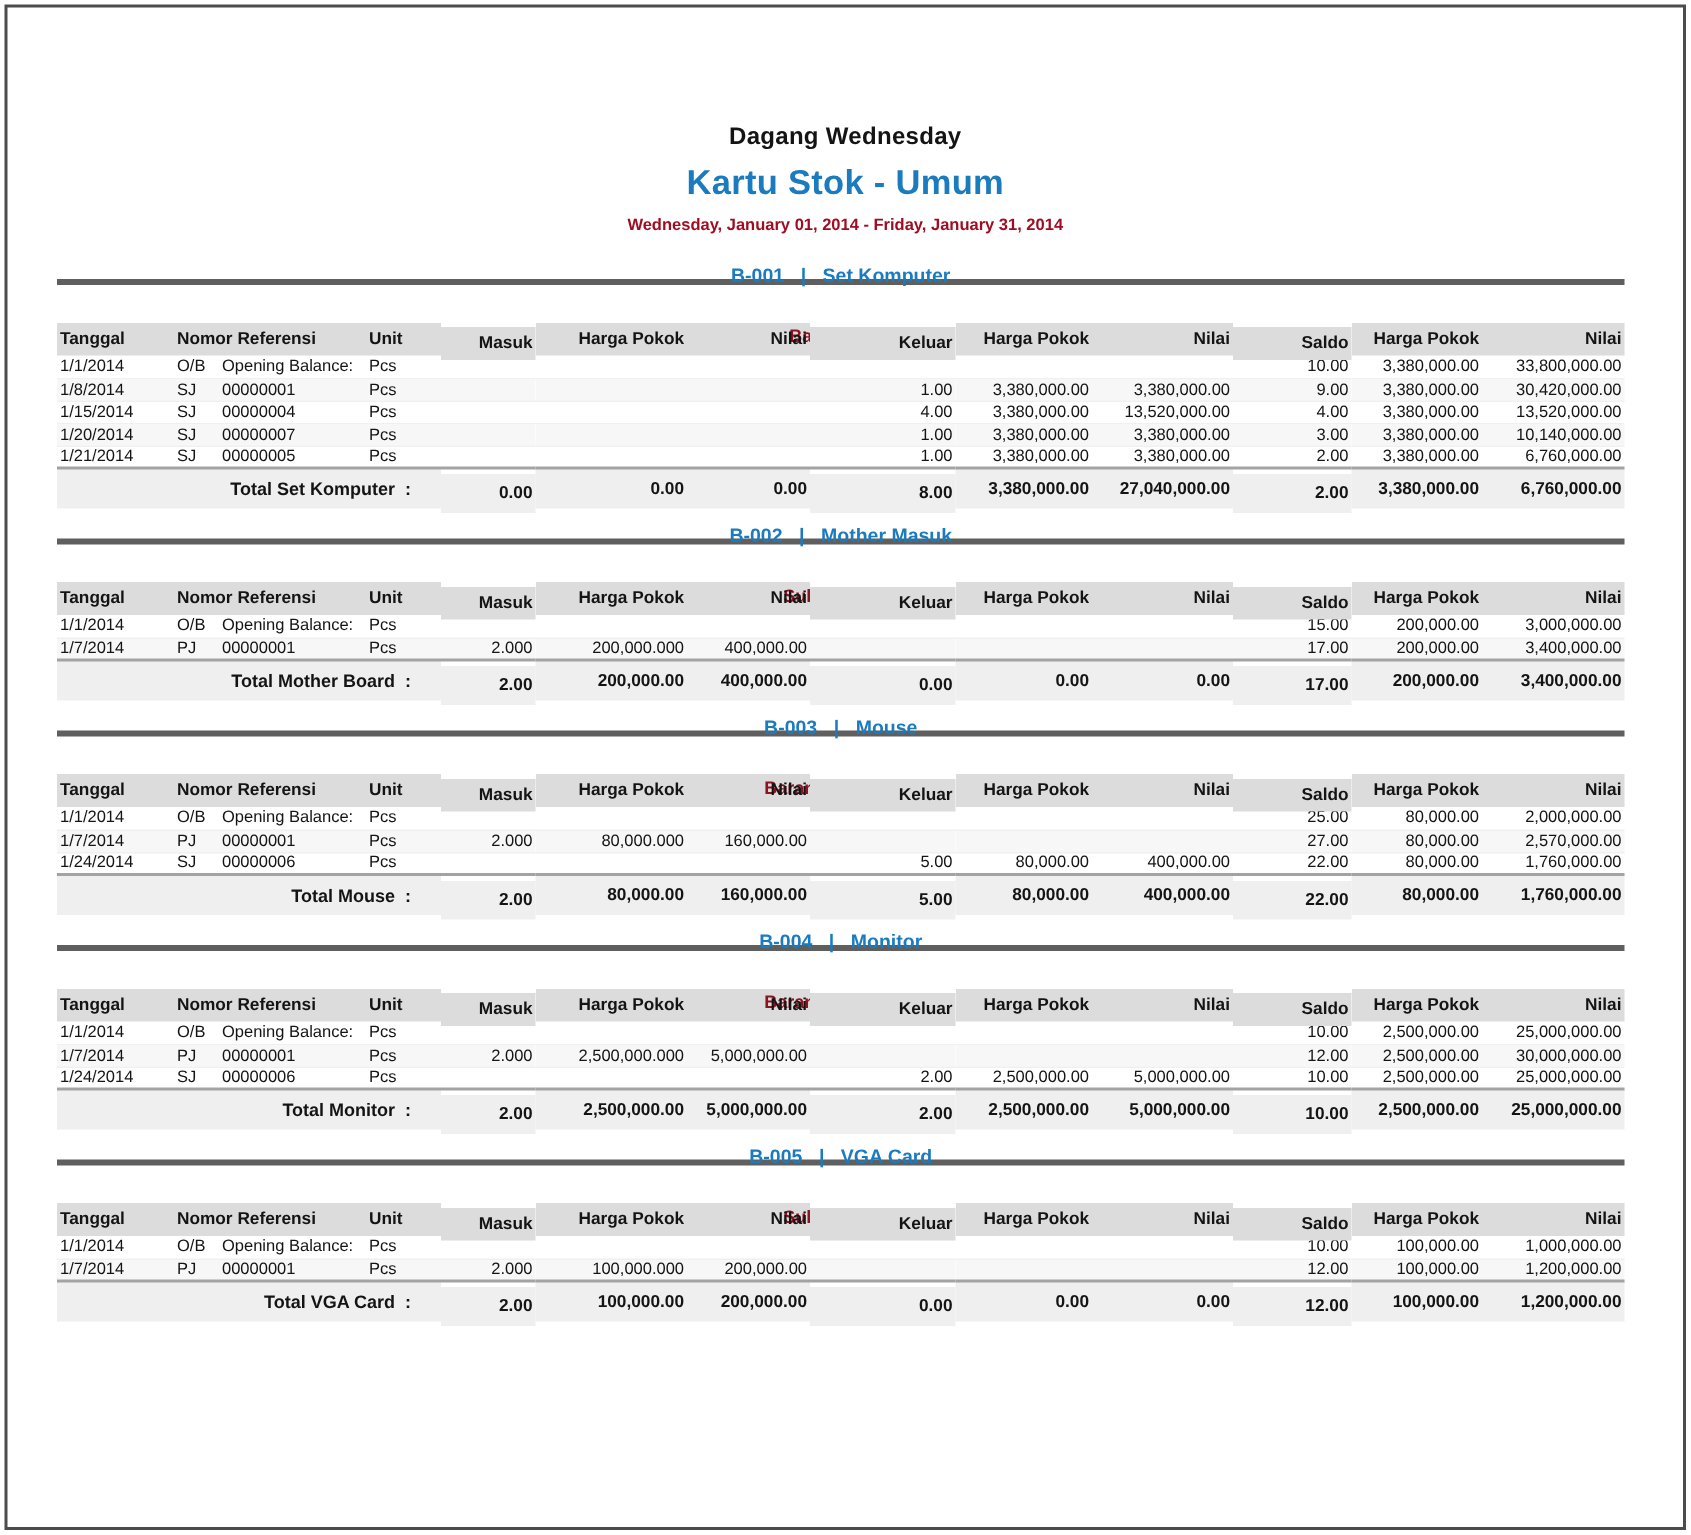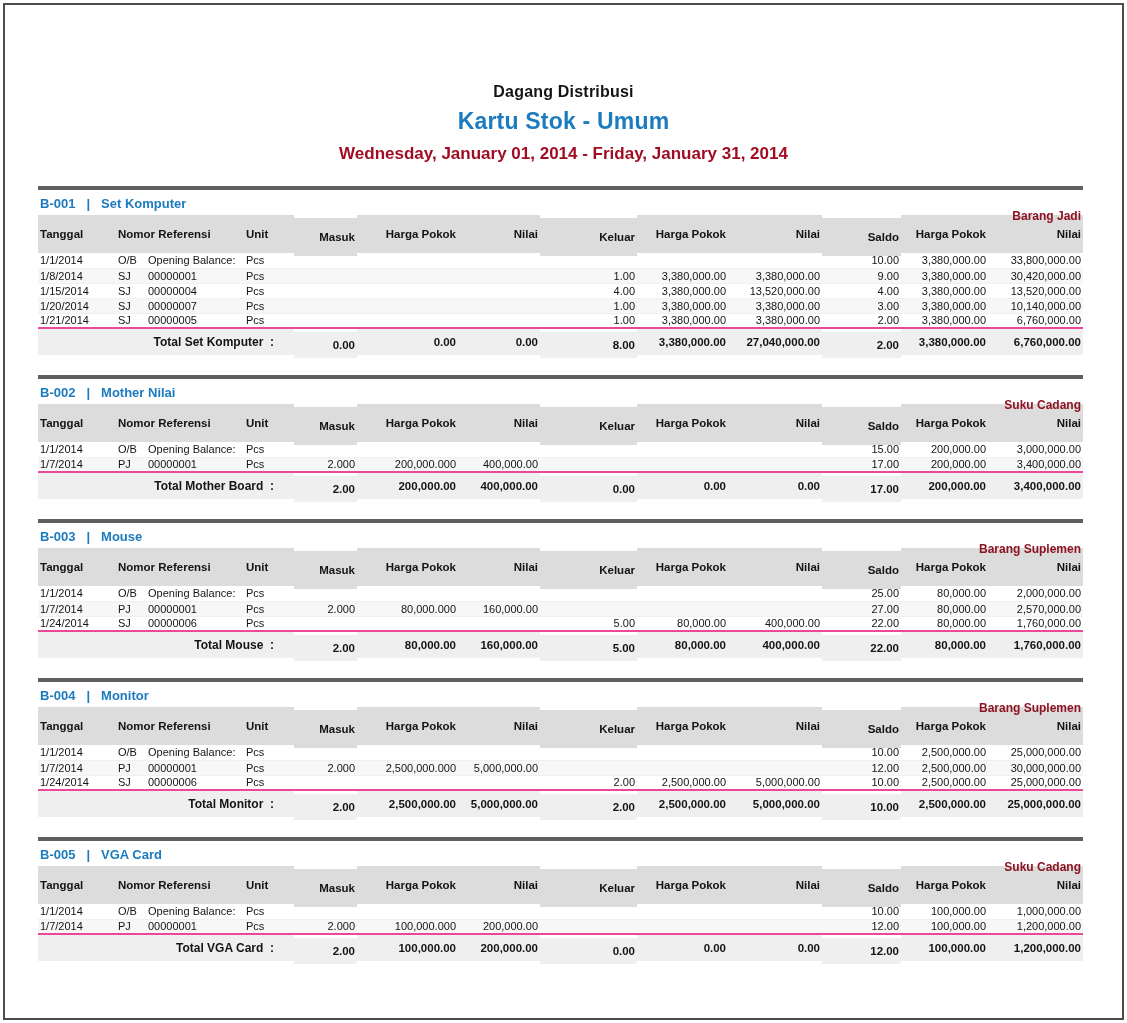--- a/index.html
+++ b/index.html
@@ -13,50 +13,50 @@
   }
   *{box-sizing:border-box;}
   html,body{margin:0;padding:0;background:#fff;font-family:"Liberation Sans",sans-serif;color:#141414;}
   .viewport{position:relative;width:1127px;height:1023px;background:#fff;overflow:hidden;}
   .page{position:absolute;left:3px;top:3px;right:3px;bottom:3px;border:2px solid #4c4c4c;background:#fff;}
   .meta{position:absolute;left:37px;top:36px;font-size:11.5px;white-space:pre;}
   .meta .time{margin-right:9px;}
   .rpt-header{position:absolute;left:0;top:78px;width:100%;text-align:center;}
   .company{font-size:16px;font-weight:bold;letter-spacing:.2px;}
   .title{font-size:23px;font-weight:bold;color:var(--accent-blue);margin-top:7px;letter-spacing:.2px;}
-  .period{font-size:17px;font-weight:bold;color:var(--period-red);margin-top:9px;}
+  .period{font-size:11px;font-weight:bold;color:var(--period-red);margin-top:9px;}
   #sections{position:absolute;left:33px;top:181px;width:1045px;}
   .section{margin-bottom:20px;}
   .section-bar{height:4px;background:var(--bar-gray);}
-  .section-title-row{display:flex;justify-content:space-between;align-items:center;height:25px;padding:1px 2px 0 2px;}
+  .section-title-row{display:flex;justify-content:center;align-items:center;height:25px;padding:1px 2px 0 2px;flex-direction:column;}
   .section-title{font-size:13px;font-weight:bold;color:var(--accent-blue);}
   .section-title .pipe{margin:0 11px;}
   .section-category{font-size:12px;font-weight:bold;color:var(--dark-red);margin-top:26px;}
   table{width:1045px;border-collapse:collapse;table-layout:fixed;}
-  thead th{background:var(--header-bg);height:38px;font-size:11.5px;font-weight:bold;padding:0 2px;white-space:nowrap;overflow:hidden;}
+  thead th{background:var(--header-bg);height:22px;font-size:11.5px;font-weight:bold;padding:0 2px;white-space:nowrap;overflow:hidden;}
   th.l{text-align:left;}
   th.r{text-align:right;}
   .dip{position:relative;top:3px;}
   tbody td{height:15px;font-size:11px;padding:0 2px;white-space:nowrap;overflow:hidden;}
   tbody tr + tr td{border-top:1px solid #f0f0f0;}
   tbody tr:nth-child(even){background:var(--stripe);}
   td.r{text-align:right;}
-  tfoot td{background:var(--total-bg);height:27px;font-size:11.5px;font-weight:bold;border-top:2px solid #ec4899;padding:0 2px;white-space:pre;}
+  tfoot td{background:var(--total-bg);height:27px;font-size:11.5px;font-weight:bold;border-top:2px solid #a3a3a3;padding:0 2px;white-space:pre;}
   tfoot td.lbl{text-align:right;padding-right:20px;font-size:12px;}
   .footer{position:absolute;left:33px;top:955px;width:1047px;border-top:1px solid #1a1a1a;padding-top:6px;font-size:11.5px;}
 </style>
 </head>
 <body>
 
 <div class="viewport">
   <div class="page">
 
 
     <div class="rpt-header">
-      <div class="company">Dagang Distribusi</div>
+      <div class="company">Dagang Wednesday</div>
       <div class="title">Kartu Stok - Umum</div>
       <div class="period">Wednesday, January 01, 2014 - Friday, January 31, 2014</div>
     </div>
 
     <div id="sections">
   <div class="section">
     <div class="section-bar"></div>
     <div class="section-title-row">
       <div class="section-title">
         <span>B-001</span><span class="pipe">|</span><span>Set Komputer</span>
@@ -191,21 +191,21 @@
           <td class="r">6,760,000.00</td>
         </tr>
       </tfoot>
     </table>
   </div>
 
   <div class="section">
     <div class="section-bar"></div>
     <div class="section-title-row">
       <div class="section-title">
-        <span>B-002</span><span class="pipe">|</span><span>Mother Nilai</span>
+        <span>B-002</span><span class="pipe">|</span><span>Mother Masuk</span>
       </div>
       <div class="section-category">Suku Cadang</div>
     </div>
     <table>
       <colgroup>
         <col style="width:78px">
               <col style="width:30px">
               <col style="width:98px">
               <col style="width:50px">
         <col style="width:63px">

